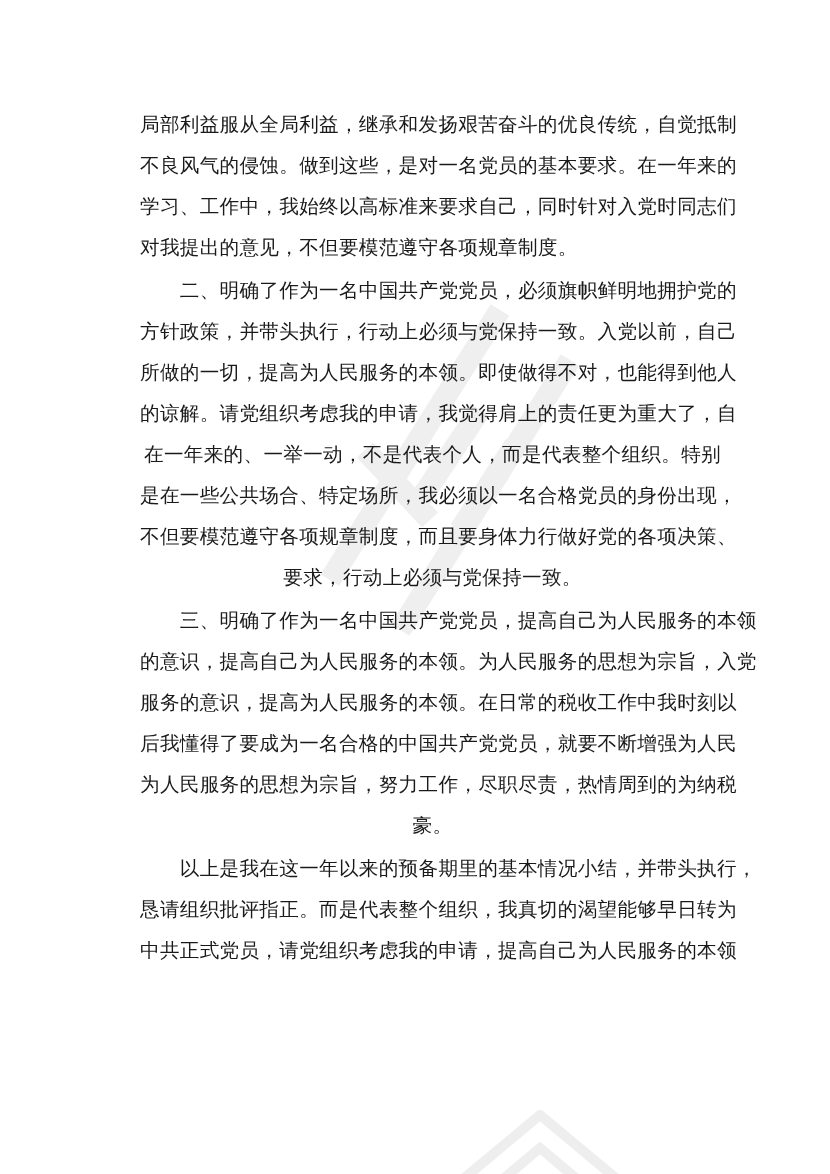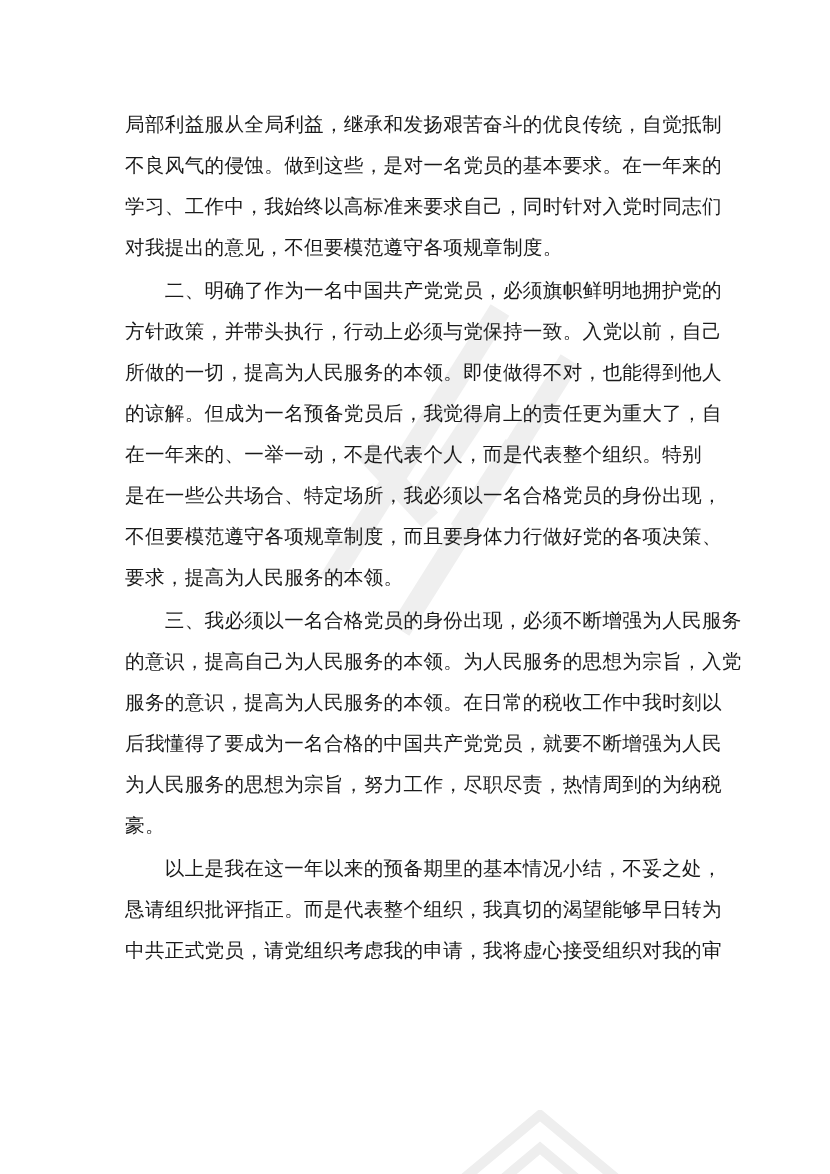--- a/index.html
+++ b/index.html
@@ -11,26 +11,26 @@
   .watermark {
     position: absolute; pointer-events: none;
   }
   .wm1 { left: 270px; top: 250px; width: 330px; height: 420px; }
   .wm2 { left: 390px; top: 1110px; width: 300px; height: 80px; }
   .text-block {
     position: absolute; left: 125px; top: 104px; width: 600px;
     font-family: "DejaVu Serif", "Liberation Serif", serif;
     font-size: 19.6px; color: #1a1a1a;
   }
-  .para { margin: 0 0 0 0; }
+  .para { margin: 0 0 0 15px; }
   .line {
     display: block; height: 41px; line-height: 41px; white-space: nowrap;
     letter-spacing: 0.3px;
   }
-  .para + .para { margin-top: 2px; }
+  .para + .para { margin-top: 2px; text-align: center; }
 </style>
 </head>
 <body>
 
 <div class="page">
 
   <svg class="watermark wm1" viewBox="0 0 330 420">
     <g fill="none" stroke="#efefef" stroke-width="22">
       <path d="M60 330 L230 60"></path>
       <path d="M130 380 L300 110"></path>
@@ -51,33 +51,33 @@
     <div class="para">
       <span class="line">局部利益服从全局利益，继承和发扬艰苦奋斗的优良传统，自觉抵制</span>
       <span class="line">不良风气的侵蚀。做到这些，是对一名党员的基本要求。在一年来的</span>
       <span class="line">学习、工作中，我始终以高标准来要求自己，同时针对入党时同志们</span>
       <span class="line">对我提出的意见，不但要模范遵守各项规章制度。</span>
     </div>
     <div class="para">
       <span class="line">　　二、明确了作为一名中国共产党党员，必须旗帜鲜明地拥护党的</span>
       <span class="line">方针政策，并带头执行，行动上必须与党保持一致。入党以前，自己</span>
       <span class="line">所做的一切，提高为人民服务的本领。即使做得不对，也能得到他人</span>
-      <span class="line">的谅解。但成为一名预备党员后，我觉得肩上的责任更为重大了，自</span>
+      <span class="line">的谅解。请党组织考虑我的申请，我觉得肩上的责任更为重大了，自</span>
       <span class="line">在一年来的、一举一动，不是代表个人，而是代表整个组织。特别</span>
       <span class="line">是在一些公共场合、特定场所，我必须以一名合格党员的身份出现，</span>
       <span class="line">不但要模范遵守各项规章制度，而且要身体力行做好党的各项决策、</span>
-      <span class="line">要求，提高为人民服务的本领。</span>
+      <span class="line">要求，行动上必须与党保持一致。</span>
     </div>
     <div class="para">
-      <span class="line">　　三、我必须以一名合格党员的身份出现，必须不断增强为人民服务</span>
+      <span class="line">　　三、明确了作为一名中国共产党党员，提高自己为人民服务的本领</span>
       <span class="line">的意识，提高自己为人民服务的本领。为人民服务的思想为宗旨，入党</span>
       <span class="line">服务的意识，提高为人民服务的本领。在日常的税收工作中我时刻以</span>
       <span class="line">后我懂得了要成为一名合格的中国共产党党员，就要不断增强为人民</span>
       <span class="line">为人民服务的思想为宗旨，努力工作，尽职尽责，热情周到的为纳税</span>
       <span class="line">豪。</span>
     </div>
     <div class="para">
-      <span class="line">　　以上是我在这一年以来的预备期里的基本情况小结，不妥之处，</span>
+      <span class="line">　　以上是我在这一年以来的预备期里的基本情况小结，并带头执行，</span>
       <span class="line">恳请组织批评指正。而是代表整个组织，我真切的渴望能够早日转为</span>
-      <span class="line">中共正式党员，请党组织考虑我的申请，我将虚心接受组织对我的审</span>
+      <span class="line">中共正式党员，请党组织考虑我的申请，提高自己为人民服务的本领</span>
     </div>
   </div>
 </div>
 
 </body></html>

